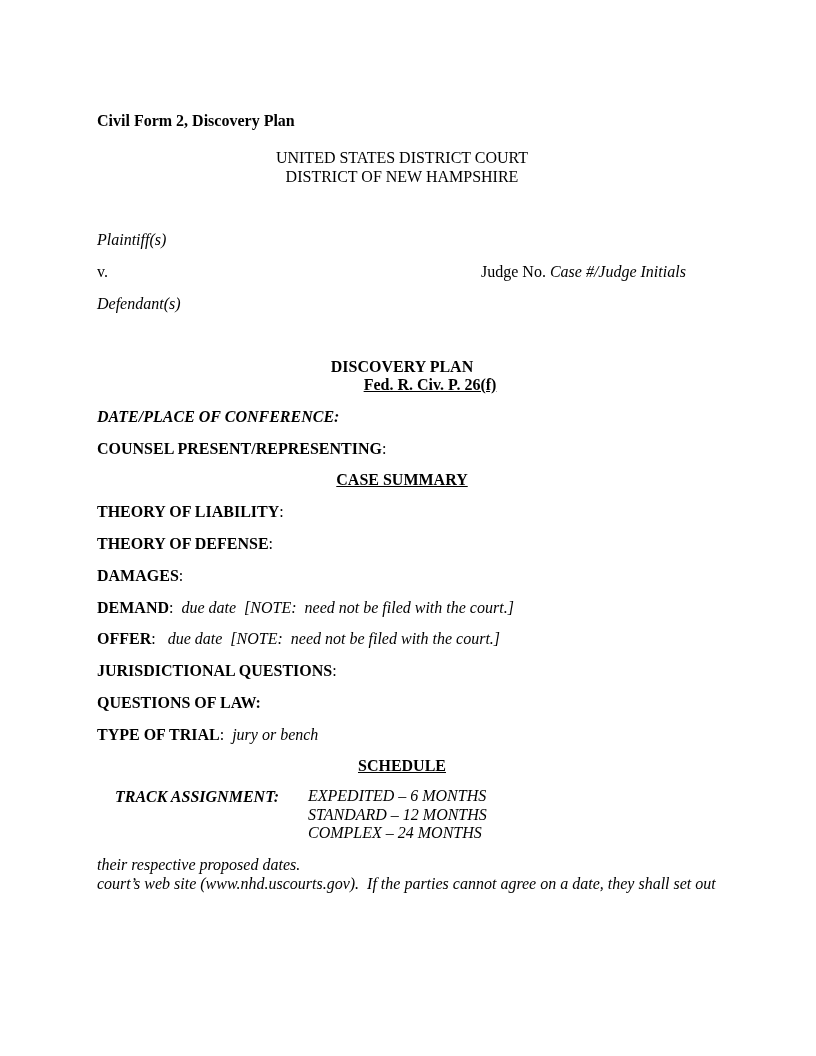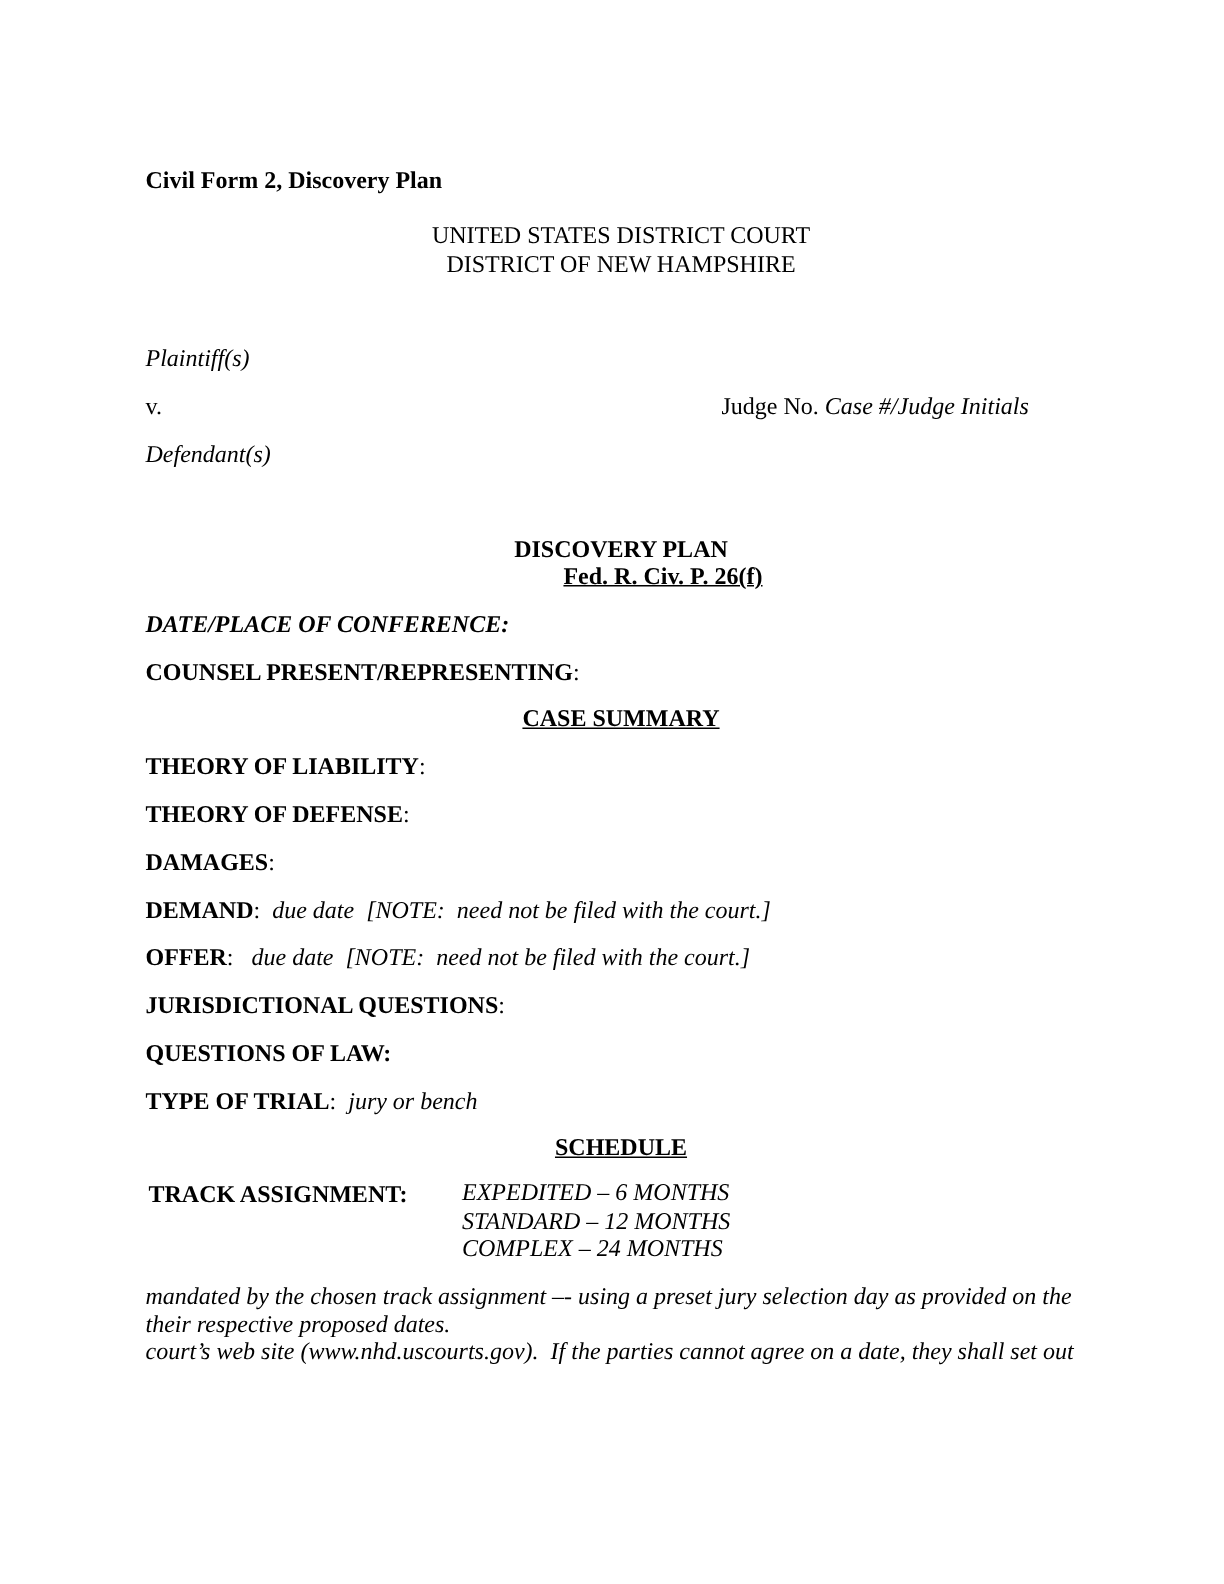--- a/index.html
+++ b/index.html
@@ -24,36 +24,37 @@
       height: 1056px;
     }
     .line {
       position: absolute;
       left: 97px;
       white-space: nowrap;
       line-height: 19px;
     }
     .center {
       position: absolute;
-      left: 12px;
+      left: 0;
       width: 804px;
       text-align: center;
       white-space: nowrap;
       line-height: 19px;
     }
     b, .b { font-weight: bold; }
     i, .i { font-style: italic; }
     .u { text-decoration: underline; }
     .track-label {
       position: absolute;
-      left: 99px;
+      left: 115px;
       top: 787px;
       font-weight: bold;
       line-height: 19px;
       white-space: nowrap;
+      font-style: italic;
     }
     .track-options {
       position: absolute;
       left: 308px;
       top: 787px;
       font-style: italic;
       line-height: 18.5px;
     }
     .track-options div { white-space: nowrap; }
     .para {
@@ -129,18 +130,17 @@
   </div>
 
   <div class="track-label">TRACK ASSIGNMENT:</div>
   <div class="track-options">
     <div>EXPEDITED – 6 MONTHS</div>
     <div>STANDARD – 12 MONTHS</div>
     <div>COMPLEX – 24 MONTHS</div>
   </div>
 
   <div class="para">
-    <span class="body-line">mandated by the chosen track assignment –- using a preset jury selection day as provided on the</span>
     <span class="body-line">their respective proposed dates.</span>
     <span class="body-line" style="white-space:pre;">court’s web site (www.nhd.uscourts.gov).  If the parties cannot agree on a date, they shall set out</span>
   </div>
 
 </div>
 
 </body></html>

